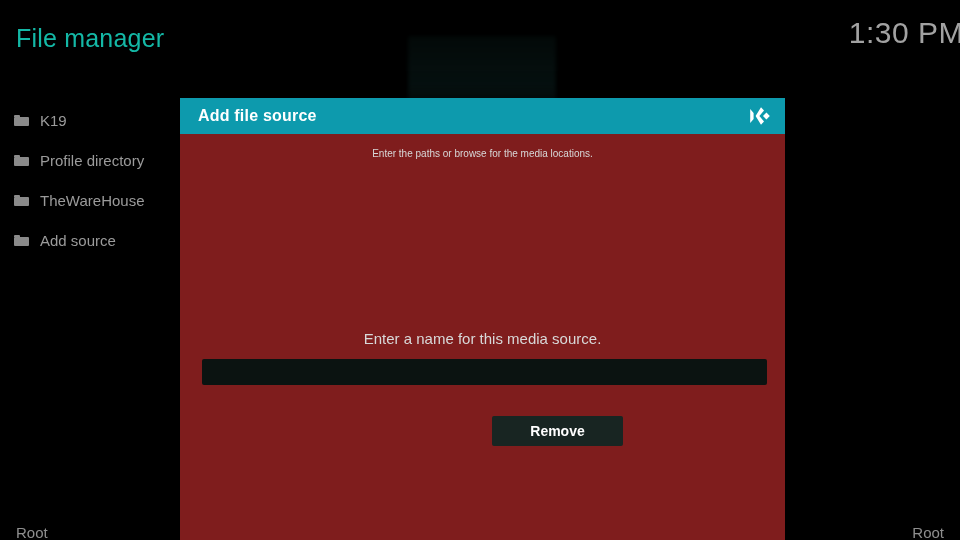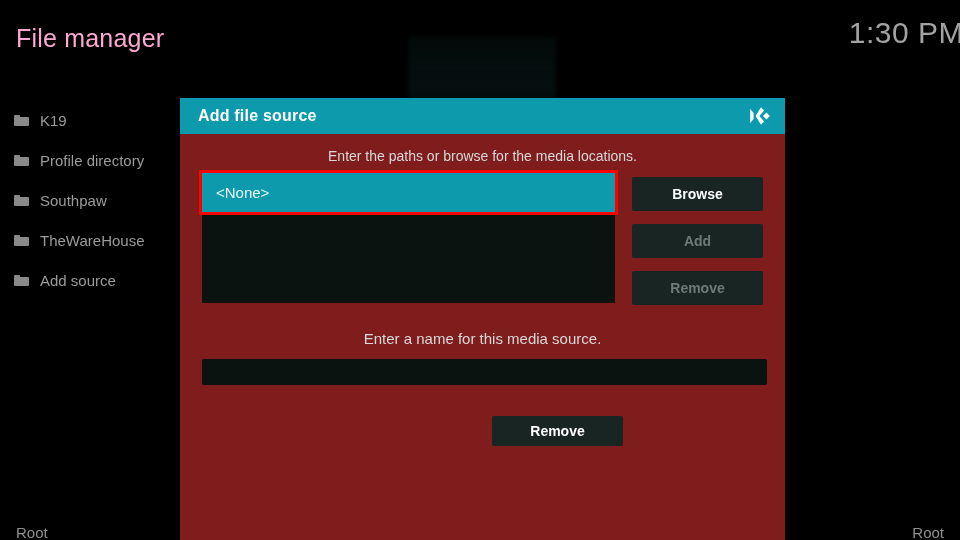--- a/index.html
+++ b/index.html
@@ -32,21 +32,21 @@
     filter: blur(2px);
     opacity: 0.95;
   }
 
   
   #page-title {
     position: absolute;
     left: 16px;
     top: 24px;
     font-size: 25px;
-    color: #f9a8d4;
+    color: #14b8a6;
     letter-spacing: 0.2px;
   }
   #clock {
     position: absolute;
     right: -4px;
     top: 16px;
     font-size: 30px;
     color: #a2a2a2;
     letter-spacing: 0.5px;
     white-space: nowrap;
@@ -137,21 +137,21 @@
   #kodi-logo {
     position: absolute;
     right: 14px;
     top: 7px;
     width: 24px;
     height: 22px;
   }
 
   #hint-paths {
     text-align: center;
-    font-size: 14px;
+    font-size: 10px;
     color: #d8d8d8;
     margin-top: 14px;
   }
 
   
   #path-row {
     position: absolute;
     left: 0;
     top: 75px;
     width: 605px;
@@ -257,24 +257,20 @@
   <div class="side-item">
     <span class="folder-icon"></span>
     <span class="side-label">K19</span>
   </div>
   <div class="side-item">
     <span class="folder-icon"></span>
     <span class="side-label">Profile directory</span>
   </div>
   <div class="side-item">
     <span class="folder-icon"></span>
-    <span class="side-label">Southpaw</span>
-  </div>
-  <div class="side-item">
-    <span class="folder-icon"></span>
     <span class="side-label">TheWareHouse</span>
   </div>
   <div class="side-item">
     <span class="folder-icon"></span>
     <span class="side-label">Add source</span>
   </div>
 </div>
 
 <div id="status-bar">
   <span id="status-left">Root</span>
@@ -291,29 +287,19 @@
       <svg width="24" height="22" viewBox="0 0 24 22">
         <path d="M3.2 4.0 L3.2 18.0 L6.6 14.0 L6.6 8.0 Z" fill="#ffffff"></path>
         <path d="M8.6 11.0 L14.0 2.2 L17.0 5.6 L12.4 11.0 L17.0 16.4 L14.0 19.8 Z" fill="#ffffff"></path>
         <path d="M19.4 7.6 L22.8 11.0 L19.4 14.4 L16.0 11.0 Z" fill="#ffffff"></path>
       </svg>
     </span>
   </div>
 
   <div id="hint-paths">Enter the paths or browse for the media locations.</div>
 
-  <div id="path-row">
-    <div id="path-list">
-      <div class="path-item selected">&lt;None&gt;</div>
-    </div>
-    <div id="red-highlight"></div>
-
-    <button class="side-btn enabled" id="btn-browse">Browse</button>
-    <button class="side-btn" id="btn-add">Add</button>
-    <button class="side-btn" id="btn-remove">Remove</button>
-  </div>
 
   <div id="hint-name">Enter a name for this media source.</div>
   <input id="name-input" type="text" placeholder="" style="">
 
   <button class="action-btn enabled" id="btn-cancel">Remove</button>
 
 </div>
 
 </body></html>

